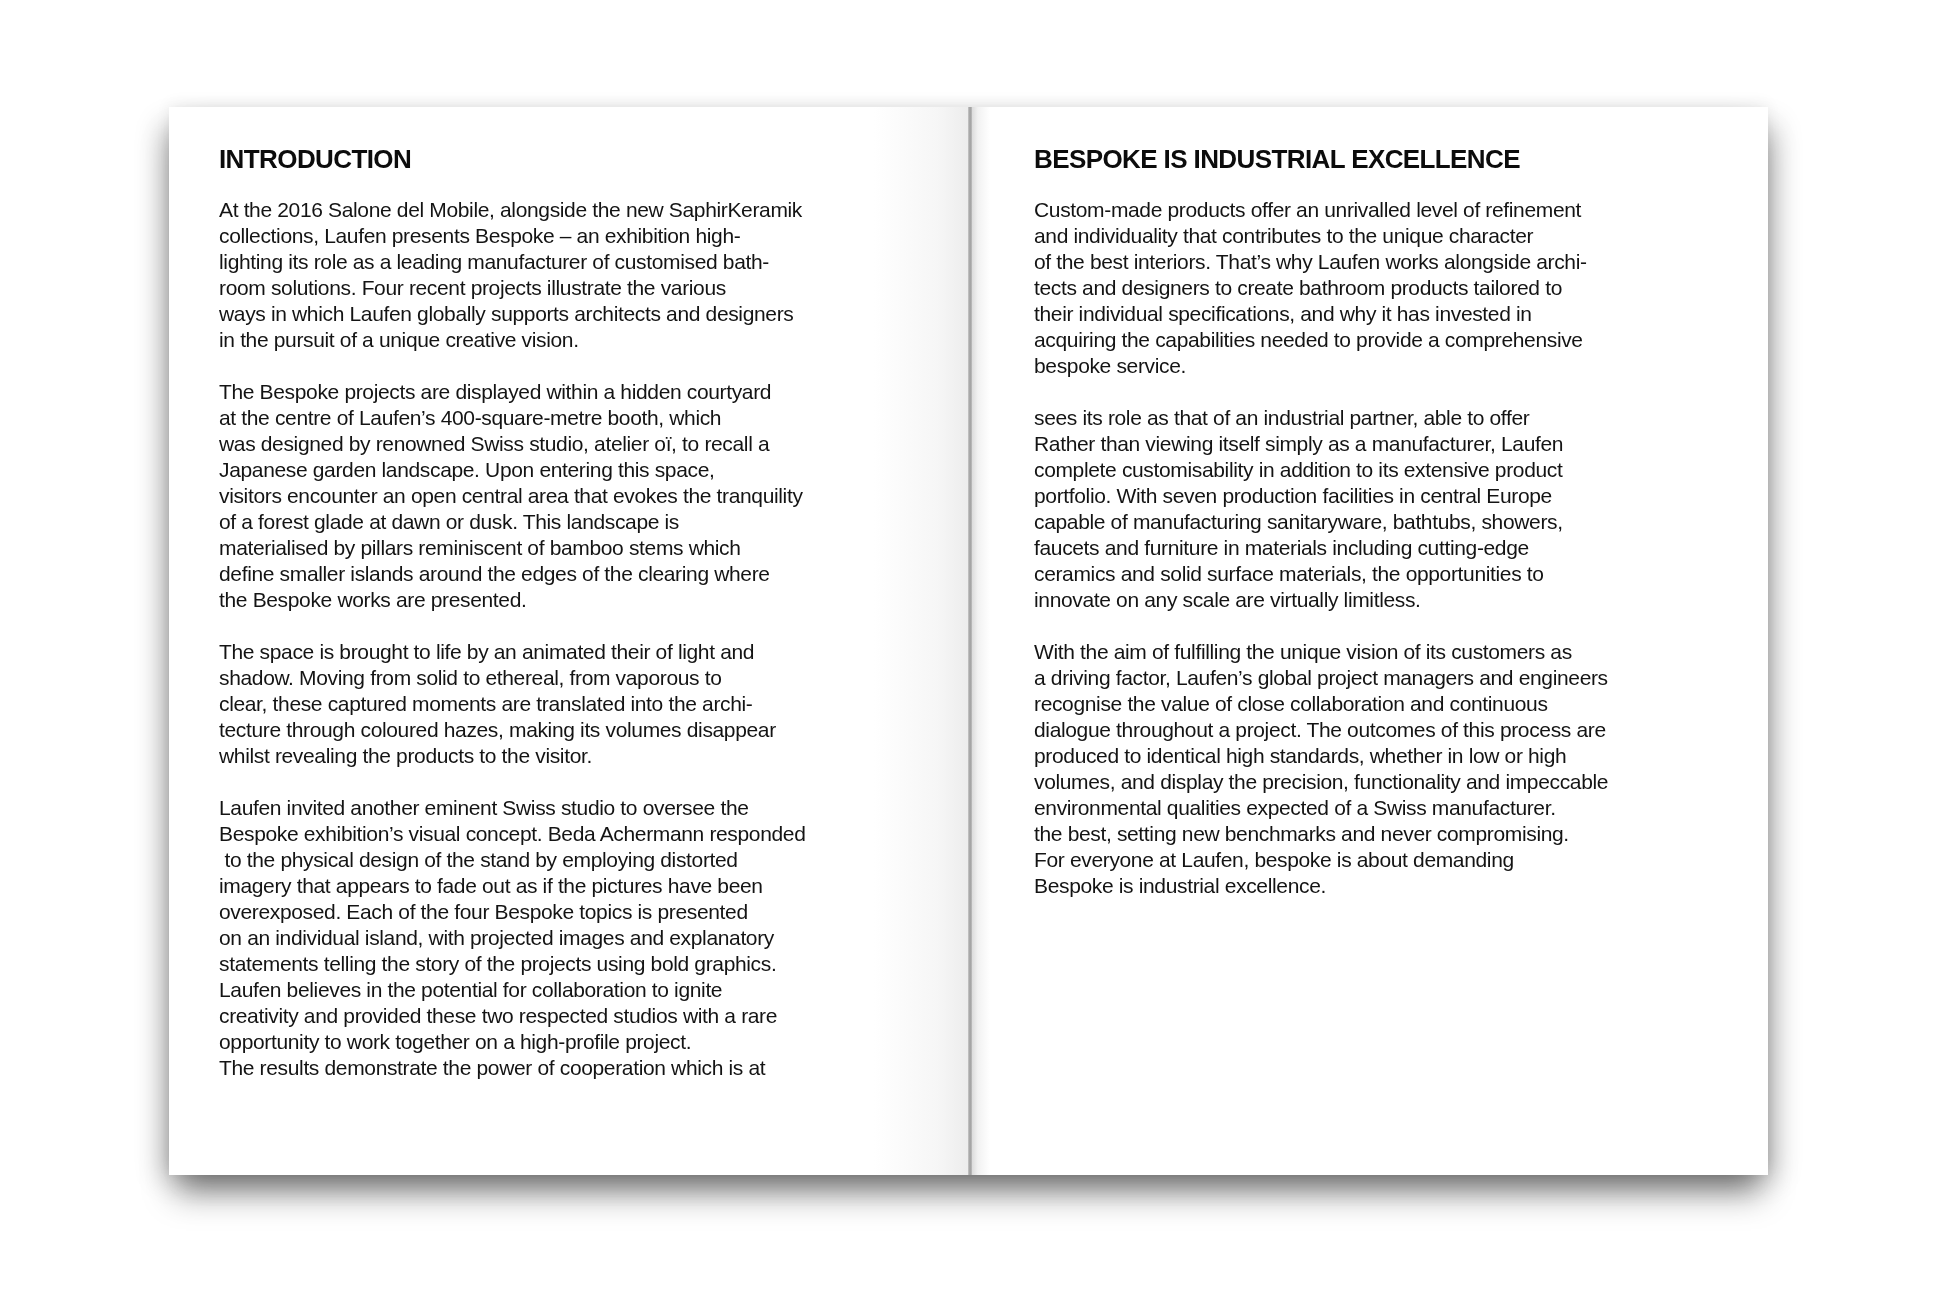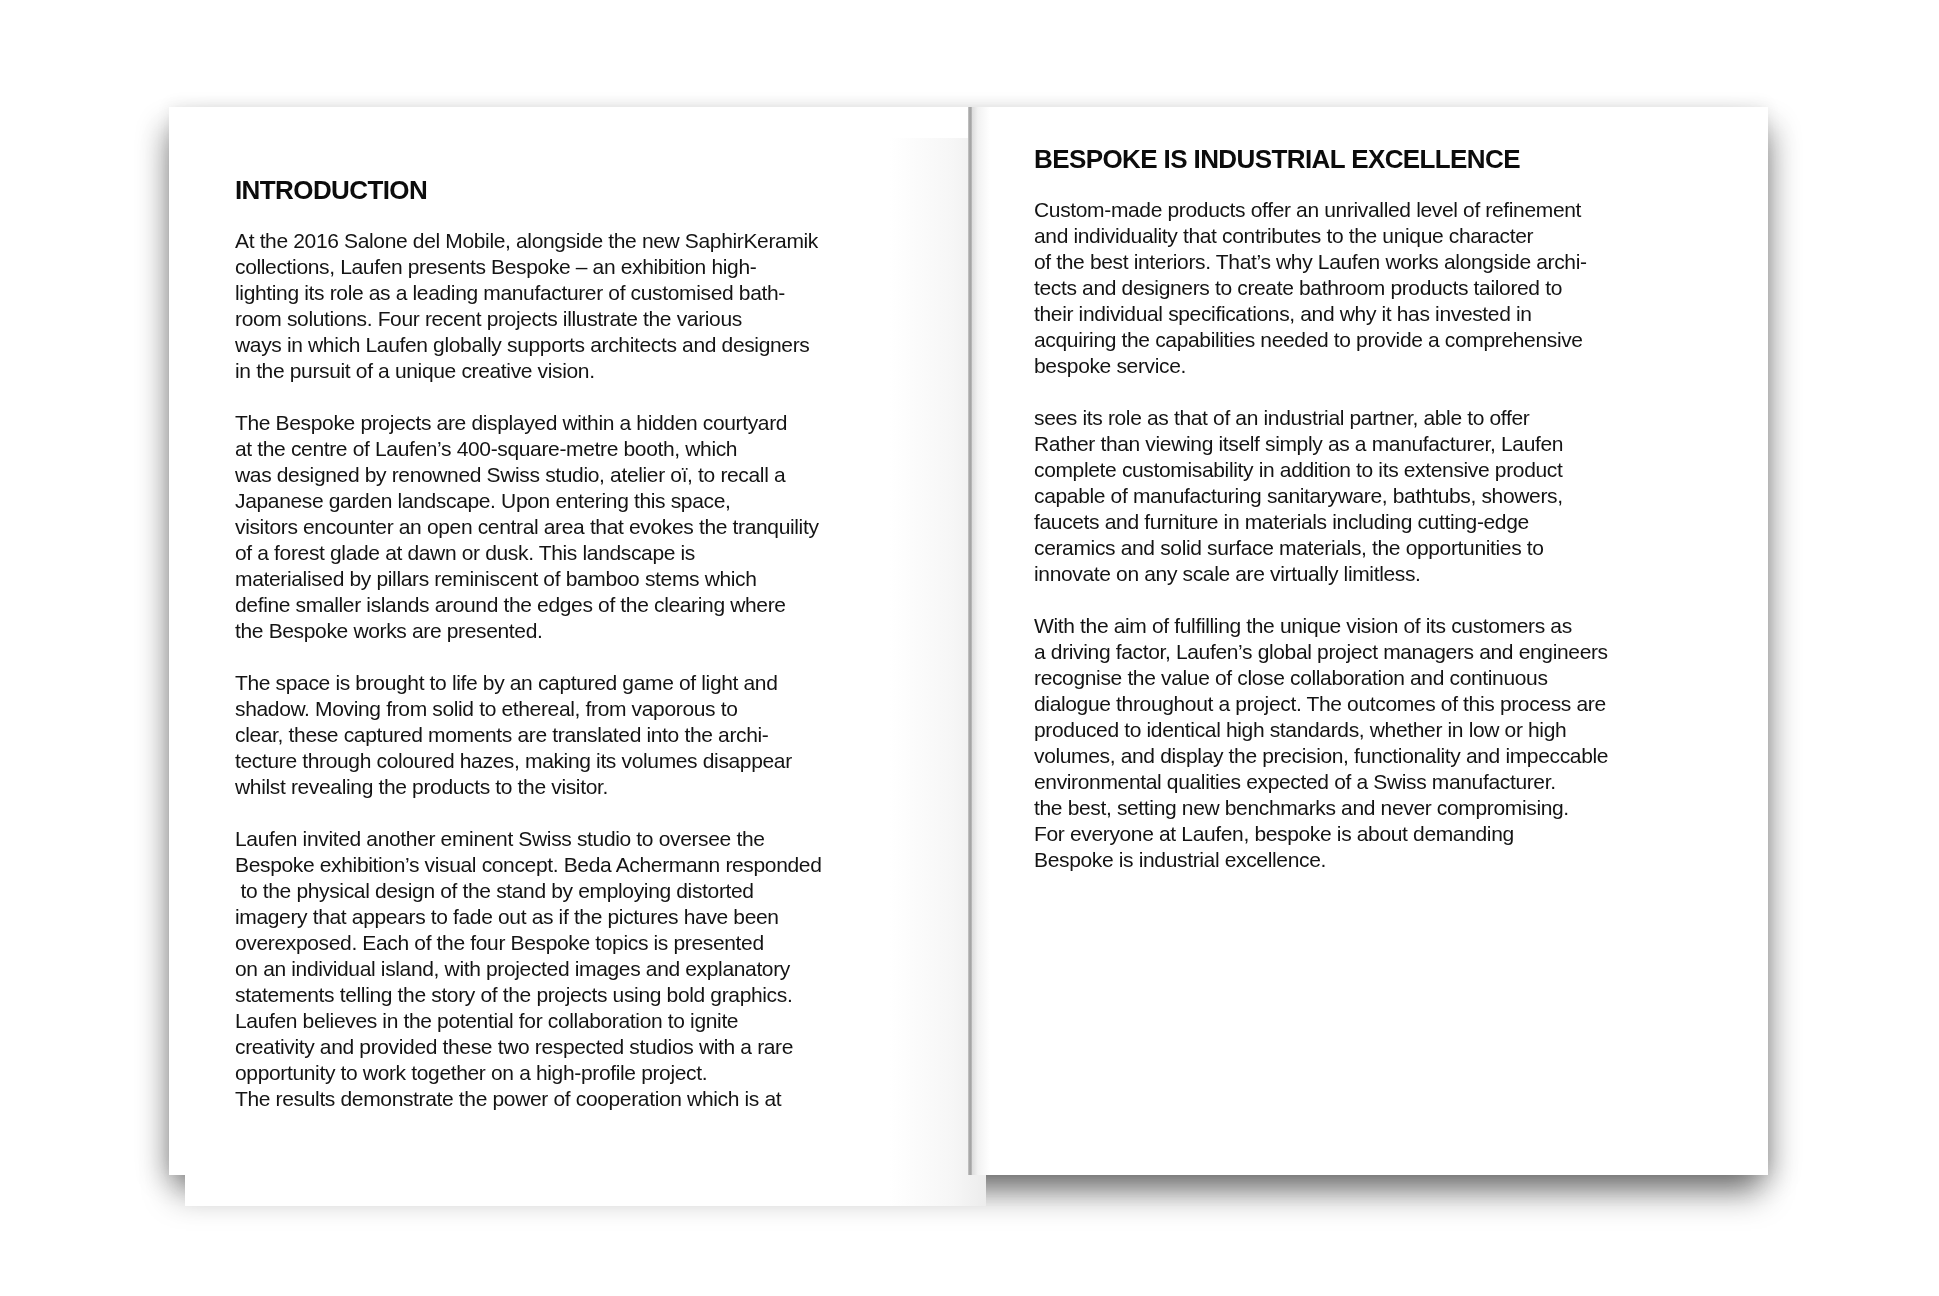--- a/index.html
+++ b/index.html
@@ -27,24 +27,23 @@
       -14px 10px 26px -6px rgba(0,0,0,0.20),
       14px 10px 26px -6px rgba(0,0,0,0.20),
       0 -4px 14px rgba(0,0,0,0.06);
   }
   .page {
     position: absolute;
     top: 0;
     height: 100%;
   }
   .page-left {
-    left: 16px;
+    left: 0;
     width: 801px;
     background: linear-gradient(to right, #ffffff 0%, #ffffff 88%, #f6f6f6 96%, #ececec 100%);
-    margin-top: 31px;
   }
   .page-right {
     left: 803px;
     width: 796px;
     background: linear-gradient(to right, #dcdcdc 0px, #f2f2f2 6px, #ffffff 18px, #ffffff 100%);
   }
   .fold {
     position: absolute;
     left: 799px;
     top: 0;
@@ -107,21 +106,21 @@
           <span class="line">was designed by renowned Swiss studio, atelier oï, to recall a</span>
           <span class="line">Japanese garden landscape. Upon entering this space,</span>
           <span class="line">visitors encounter an open central area that evokes the tranquility</span>
           <span class="line">of a forest glade at dawn or dusk. This landscape is</span>
           <span class="line">materialised by pillars reminiscent of bamboo stems which</span>
           <span class="line">define smaller islands around the edges of the clearing where</span>
           <span class="line">the Bespoke works are presented.</span>
         </p>
 
         <p class="para">
-          <span class="line">The space is brought to life by an captured game of light and</span>
+          <span class="line">The space is brought to life by an animated their of light and</span>
           <span class="line">shadow. Moving from solid to ethereal, from vaporous to</span>
           <span class="line">clear, these captured moments are translated into the archi-</span>
           <span class="line">tecture through coloured hazes, making its volumes disappear</span>
           <span class="line">whilst revealing the products to the visitor.</span>
         </p>
 
         <p class="para">
           <span class="line">Laufen invited another eminent Swiss studio to oversee the</span>
           <span class="line">Bespoke exhibition’s visual concept. Beda Achermann responded</span>
           <span class="line"> to the physical design of the stand by employing distorted</span>
@@ -153,20 +152,21 @@
           <span class="line">tects and designers to create bathroom products tailored to</span>
           <span class="line">their individual specifications, and why it has invested in</span>
           <span class="line">acquiring the capabilities needed to provide a comprehensive</span>
           <span class="line">bespoke service.</span>
         </p>
 
         <p class="para">
           <span class="line">sees its role as that of an industrial partner, able to offer</span>
           <span class="line">Rather than viewing itself simply as a manufacturer, Laufen</span>
           <span class="line">complete customisability in addition to its extensive product</span>
+          <span class="line">portfolio. With seven production facilities in central Europe</span>
           <span class="line">capable of manufacturing sanitaryware, bathtubs, showers,</span>
           <span class="line">faucets and furniture in materials including cutting-edge</span>
           <span class="line">ceramics and solid surface materials, the opportunities to</span>
           <span class="line">innovate on any scale are virtually limitless.</span>
         </p>
 
         <p class="para">
           <span class="line">With the aim of fulfilling the unique vision of its customers as</span>
           <span class="line">a driving factor, Laufen’s global project managers and engineers</span>
           <span class="line">recognise the value of close collaboration and continuous</span>

